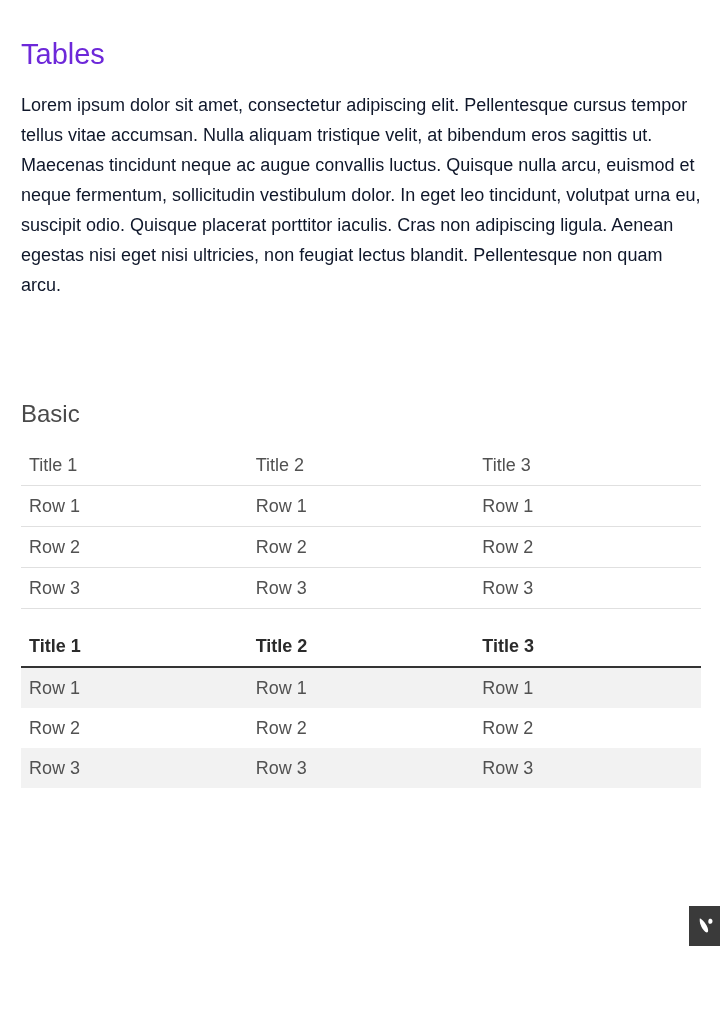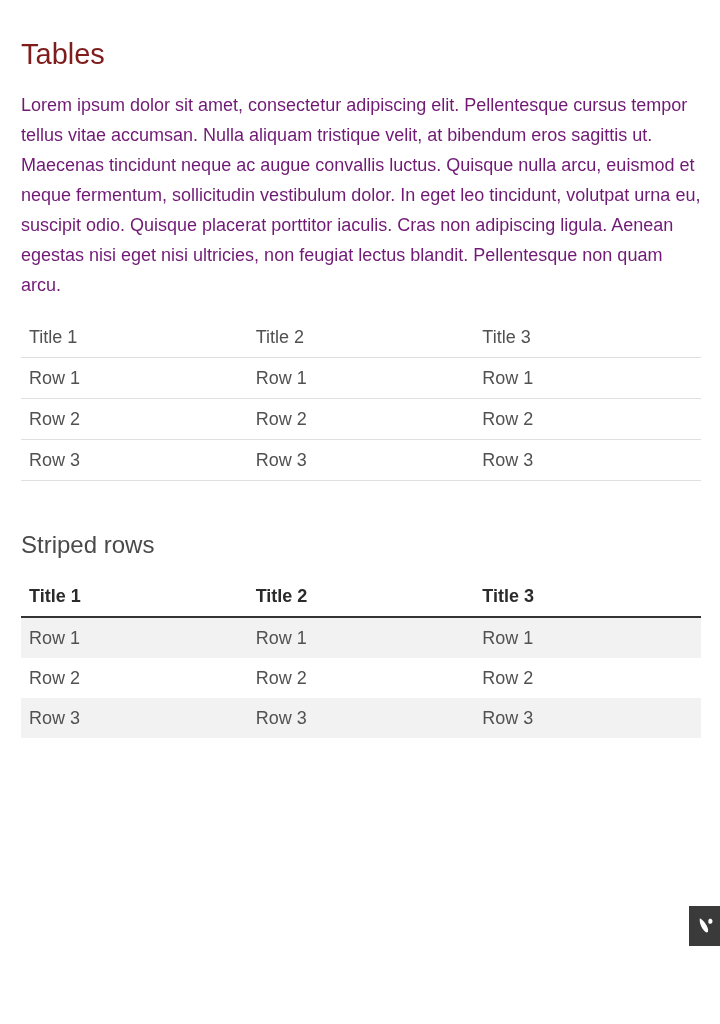--- a/index.html
+++ b/index.html
@@ -12,28 +12,28 @@
     overflow: hidden;
   }
   .page { position: relative; width: 720px; height: 1024px; }
   .content { padding: 0 19px 0 21px; }
 
   h1.page-title {
     margin-top: 38px;
     font-size: 29px;
     line-height: 32px;
     font-weight: 300;
-    color: #7f1d1d;
+    color: #6d28d9;
   }
   p.intro {
     margin-top: 20px;
     font-size: 18px;
     line-height: 30px;
     font-weight: 300;
-    color: #701a75;
+    color: #0f172a;
   }
   h2.section-heading {
     font-size: 24px;
     line-height: 28px;
     font-weight: 300;
     color: #4a4a4a;
   }
   h2.basic-heading   { margin-top: 100px; }
   h2.striped-heading { margin-top: 50px; }
 
@@ -84,20 +84,21 @@
 </head>
 <body>
 
 <div class="page">
   <div class="content">
 
     <h1 class="page-title">Tables</h1>
 
     <p class="intro">Lorem ipsum dolor sit amet, consectetur adipiscing elit. Pellentesque cursus tempor tellus vitae accumsan. Nulla aliquam tristique velit, at bibendum eros sagittis ut. Maecenas tincidunt neque ac augue convallis luctus. Quisque nulla arcu, euismod et neque fermentum, sollicitudin vestibulum dolor. In eget leo tincidunt, volutpat urna eu, suscipit odio. Quisque placerat porttitor iaculis. Cras non adipiscing ligula. Aenean egestas nisi eget nisi ultricies, non feugiat lectus blandit. Pellentesque non quam arcu.</p>
 
+    <h2 class="section-heading basic-heading">Basic</h2>
 
     <table class="table-basic">
       <thead>
         <tr>
           <th>Title 1</th>
           <th>Title 2</th>
           <th>Title 3</th>
         </tr>
       </thead>
       <tbody>
@@ -112,21 +113,20 @@
           <td>Row 2</td>
         </tr>
         <tr>
           <td>Row 3</td>
           <td>Row 3</td>
           <td>Row 3</td>
         </tr>
       </tbody>
     </table>
 
-    <h2 class="section-heading striped-heading">Striped rows</h2>
 
     <table class="table-striped">
       <thead>
         <tr>
           <th>Title 1</th>
           <th>Title 2</th>
           <th>Title 3</th>
         </tr>
       </thead>
       <tbody>

